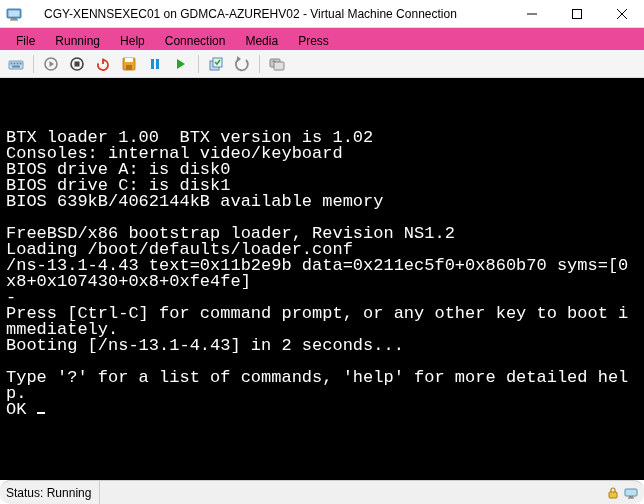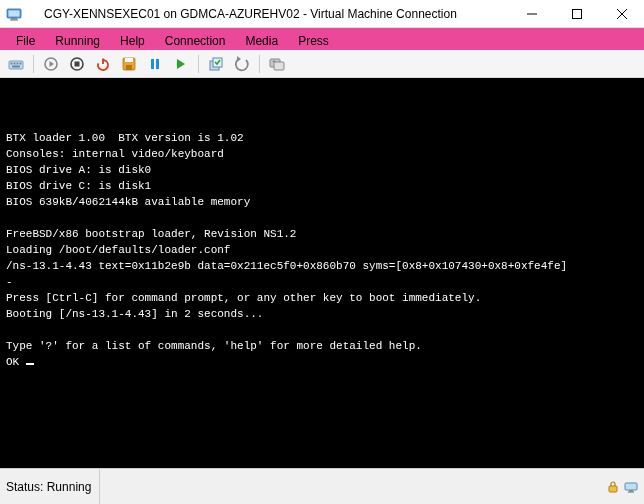--- a/index.html
+++ b/index.html
@@ -81,45 +81,46 @@
       height: 18px;
       background: #ccc;
       margin: 0 3px;
     }
     
     .console {
       flex: 1;
       background: #000;
       color: #fff;
       font-family: "Courier New", monospace;
-      font-size: 11px;
+      font-size: 17px;
       line-height: 16px;
       padding: 4px 6px;
       white-space: pre-wrap;
       word-break: break-all;
       overflow: hidden;
     }
     .cursor {
       display: inline-block;
       width: 8px;
       height: 2px;
       background: #fff;
       vertical-align: -1px;
       margin-bottom: 1px;
     }
     
     .statusbar {
-      height: 36px;
+      height: 24px;
       display: flex;
       align-items: center;
       justify-content: space-between;
       padding: 0 6px;
       background: #f0f0f0;
       border-top: 1px solid #ccc;
       font-size: 12px;
+      border-radius: 10px;
     }
     .status-left { display: flex; align-items: center; height: 100%; }
     .status-text { padding-right: 8px; border-right: 1px solid #ccc; height: 100%; display: flex; align-items: center; }
     .status-right { display: flex; align-items: center; gap: 4px; }
     svg { display: block; }
   </style>
 </head>
 <body>
 
 <div class="titlebar">

